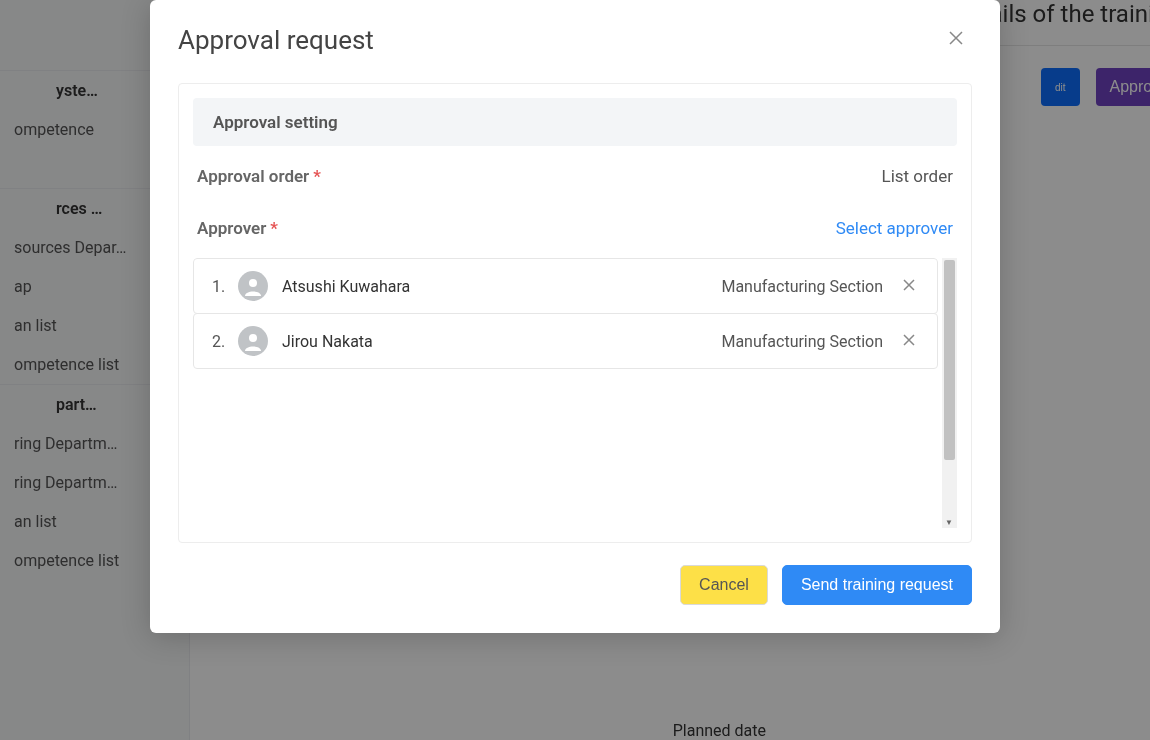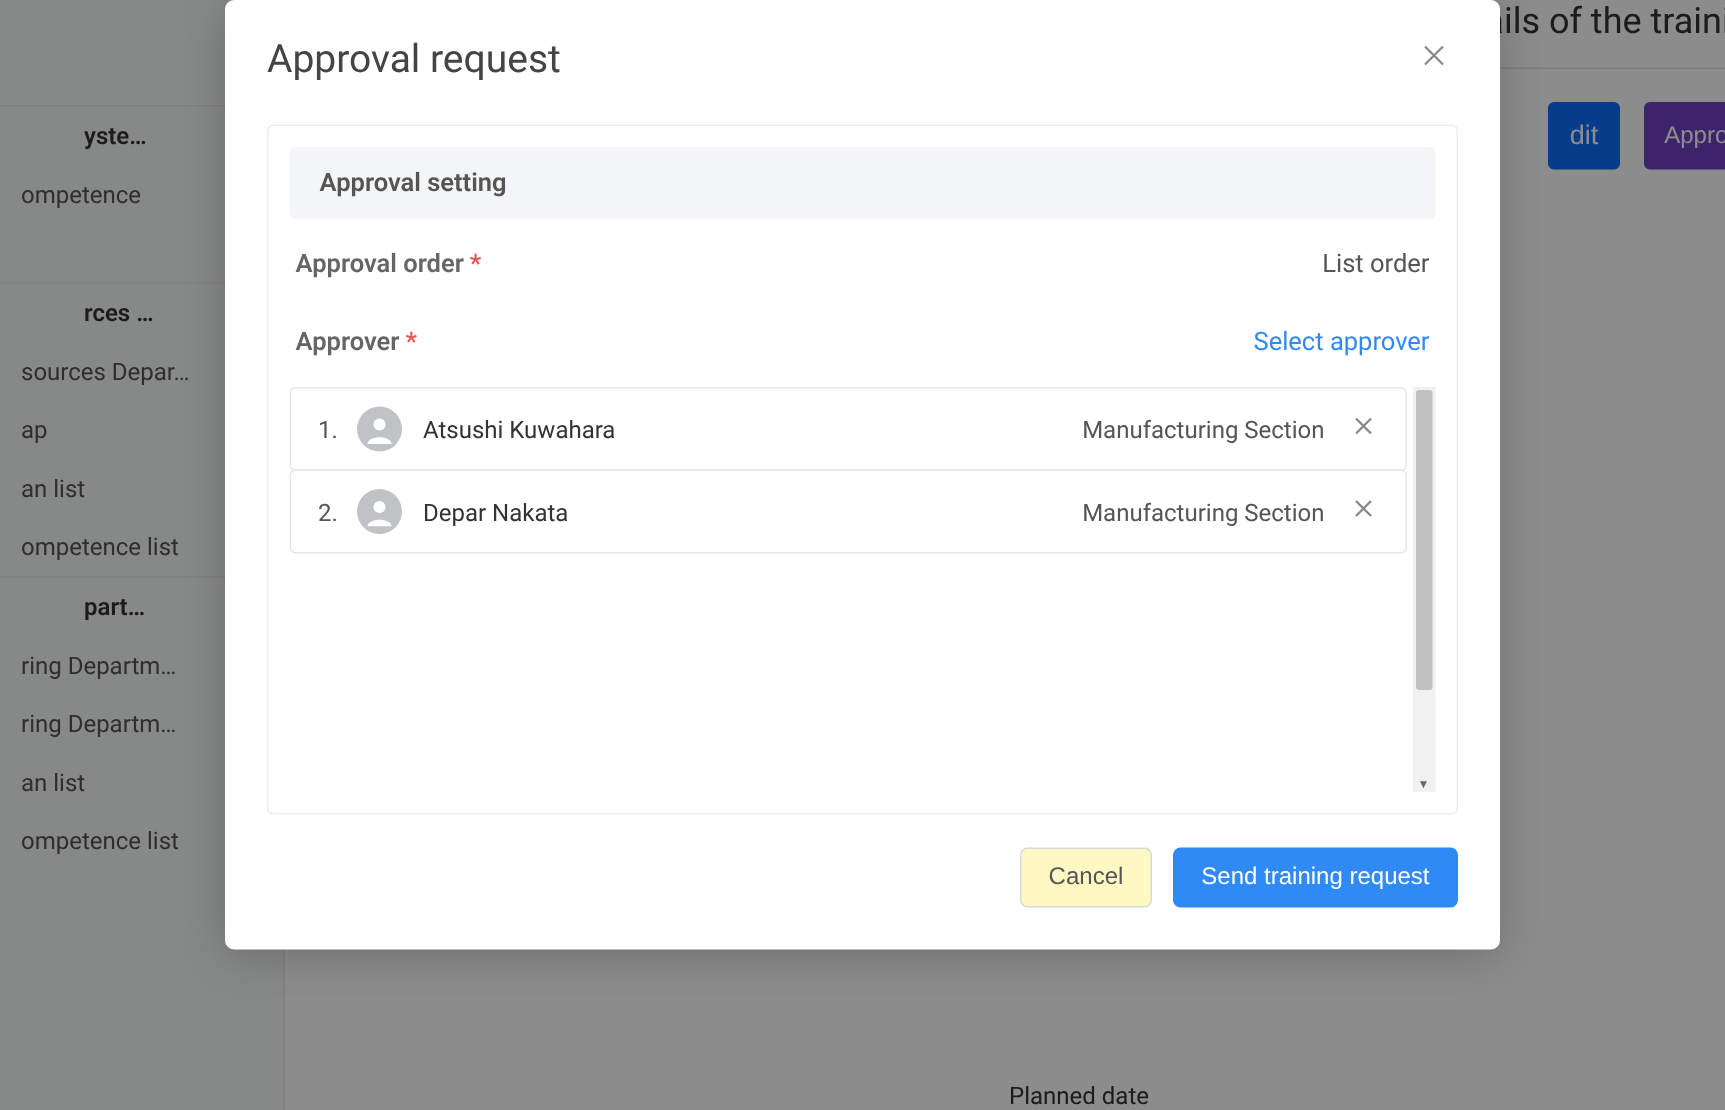--- a/index.html
+++ b/index.html
@@ -77,21 +77,21 @@
       right: -50px;
       display: flex;
       gap: 16px;
     }
     .bg-btn-edit {
       background: #0d6efd;
       color: #fff;
       border: none;
       border-radius: 4px;
       padding: 12px 14px;
-      font-size: 18px;
+      font-size: 10px;
     }
     .bg-btn-approval {
       background: #6f42c1;
       color: #fff;
       border: none;
       border-radius: 4px;
       padding: 10px 14px;
       font-size: 16px;
     }
     .bg-planned {
@@ -260,21 +260,21 @@
       gap: 14px;
       padding: 22px 28px 28px 28px;
     }
     .btn {
       padding: 10px 18px;
       font-size: 16px;
       border-radius: 5px;
       cursor: pointer;
     }
     .btn-secondary {
-      background: #fef9c3;
+      background: #fde047;
       border: 1px solid #d9d9d9;
       color: #555;
     }
     .btn-primary {
       background: #2f8af5;
       border: 1px solid #2f8af5;
       color: #fff;
     }
   </style>
 </head>
@@ -368,21 +368,21 @@
           </button>
         </div>
         <div class="approver-row">
           <div class="approver-num">2.</div>
           <div class="approver-avatar">
             <svg width="20" height="20" viewBox="0 0 20 20">
                 <circle cx="10" cy="7" r="4" fill="#fff"></circle>
                 <path d="M2 20 C2 14 18 14 18 20 Z" fill="#fff"></path>
               </svg>
           </div>
-          <div class="approver-name">Depar Nakata</div>
+          <div class="approver-name">Jirou Nakata</div>
           <div class="approver-dept">Manufacturing Section</div>
           <button class="approver-remove">
             <svg width="12" height="12" viewBox="0 0 12 12">
                 <path d="M1 1 L11 11 M11 1 L1 11" stroke="#888" stroke-width="1.5" fill="none"></path>
               </svg>
           </button>
         </div>
       </div>
       <div class="scrollbar">
         <div class="scrollbar-thumb"></div>

